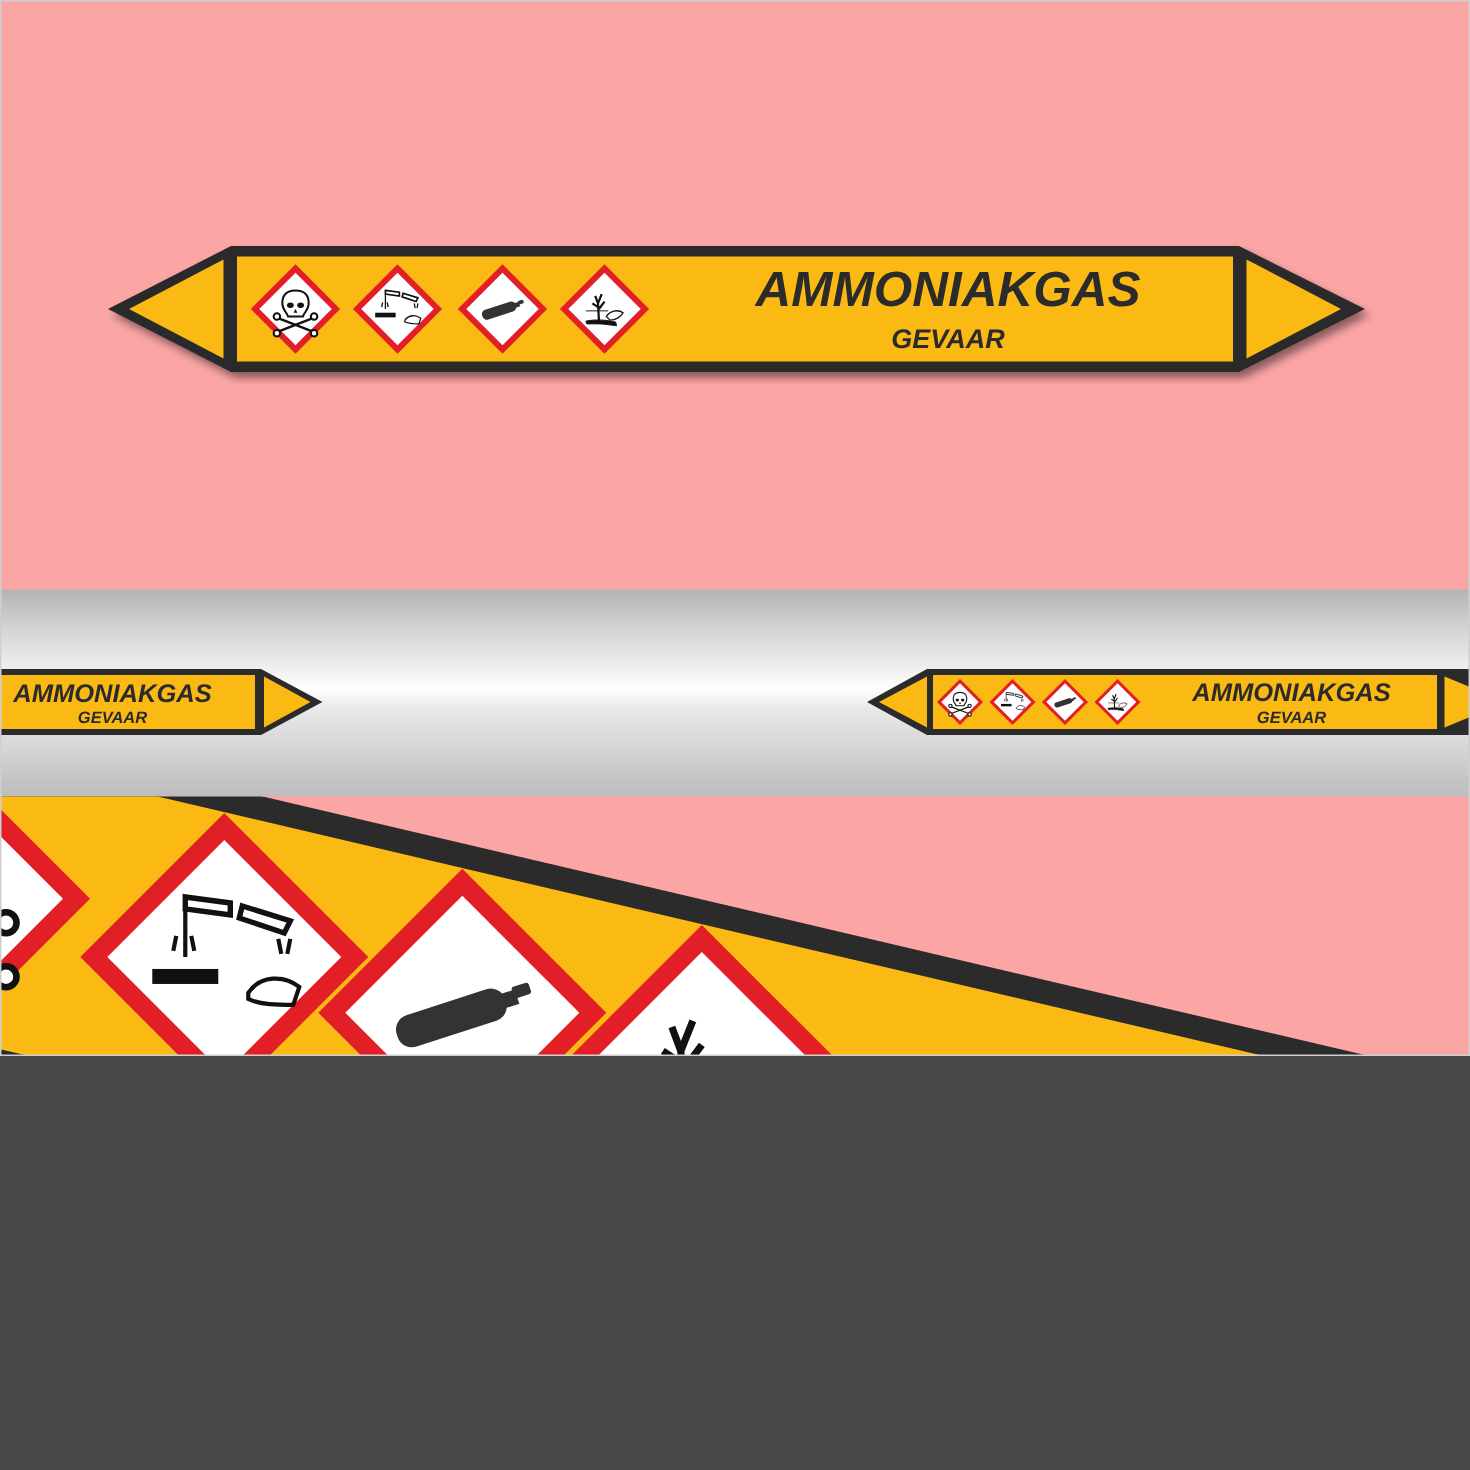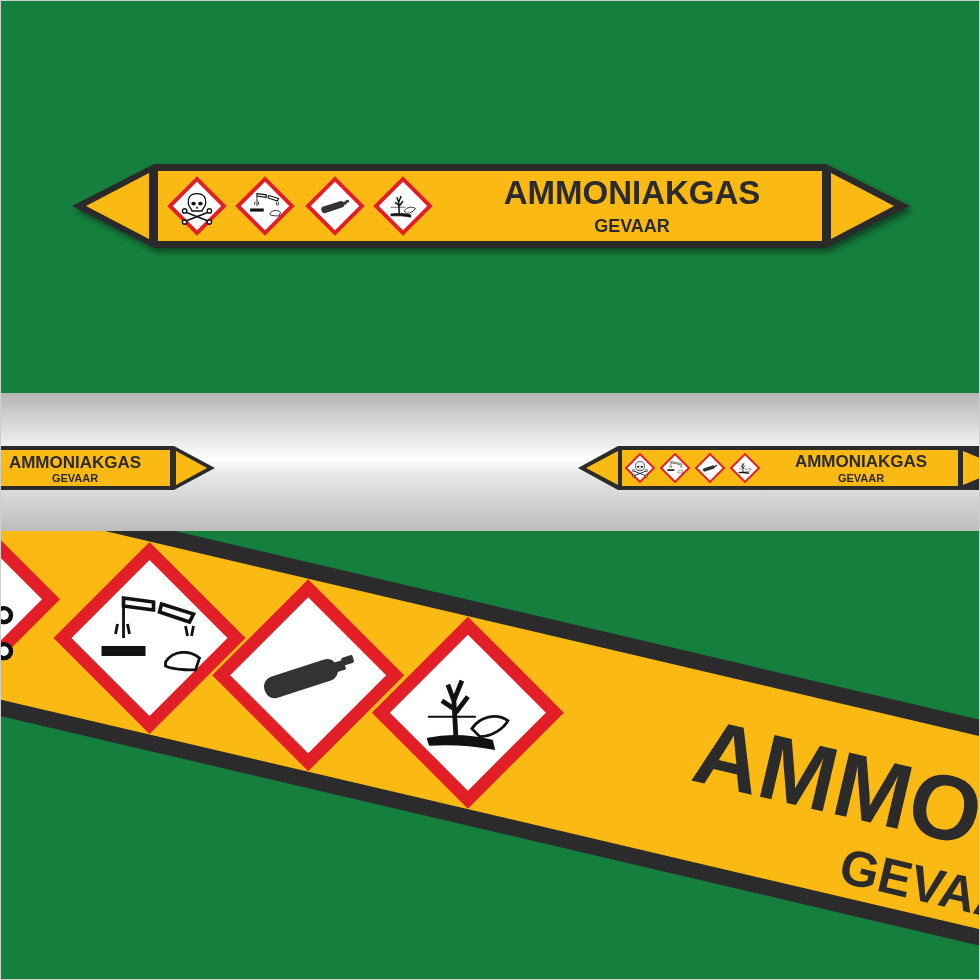--- a/index.html
+++ b/index.html
@@ -1,17 +1,17 @@
 <!DOCTYPE html>
 <html><head>
 <meta charset="utf-8">
 <style>
   html,body{margin:0;padding:0;}
   body{width:980px;height:980px;overflow:hidden;background:#474747;font-family:"Liberation Sans",sans-serif;}
-  .stage{position:relative;width:980px;height:980px;background:#15803d;overflow:hidden;}
+  .stage{position:relative;width:980px;height:704px;background:#fca5a5;overflow:hidden;font-style:italic;}
   .abs{position:absolute;}
   .pipe{left:0;top:393px;width:980px;height:138px;
     background:linear-gradient(to bottom,#b4b4b4 0%,#d2d2d2 18%,#f2f2f2 40%,#ffffff 48%,#e8e8e8 58%,#d4d4d4 78%,#c4c4c4 92%,#bdbdbd 100%);}
   svg text{font-family:"Liberation Sans",sans-serif;font-weight:bold;fill:#2b2b2b;}
   .border{position:absolute;inset:0;border:1px solid #cfcfcf;pointer-events:none;}
 </style>
 </head>
 <body>
 
 <div class="stage">

